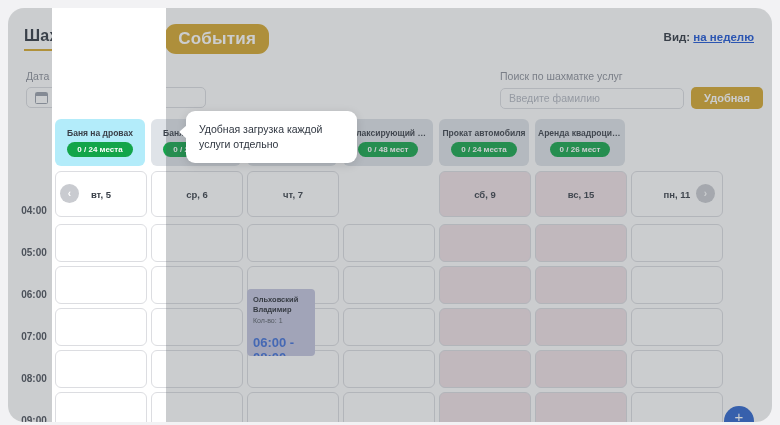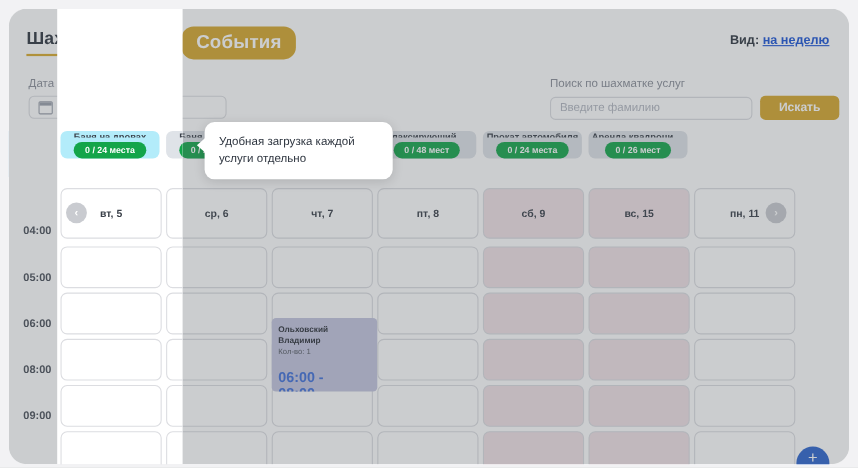--- a/index.html
+++ b/index.html
@@ -91,21 +91,21 @@
   }
   .time-spacer { height: 78px; }
 
   .cols {
     position: absolute; left: 0; top: 0; width: 764px; height: 311px;
   }
   .col {
     position: absolute; top: 0; width: 96px; height: 311px;
   }
   .svc-head {
-    position: absolute; top: 8px; left: 3px; width: 90px; height: 25px;
+    position: absolute; top: 8px; left: 3px; width: 90px; height: 47px;
     background: #dfe3e8; border-radius: 6px;
     display: flex; flex-direction: column; align-items: center; justify-content: center; gap: 4px;
   }
   .svc-name {
     font-size: 8.5px; color: #3a4049; font-weight: bold; max-width: 84px;
     white-space: nowrap; overflow: hidden; text-overflow: ellipsis; text-align: center;
   }
   .svc-pill {
     background: #13a54a; color: #fff; font-size: 8px; font-weight: bold;
     padding: 3px 10px; border-radius: 9px; white-space: nowrap;
@@ -116,21 +116,21 @@
     display: flex; align-items: center; justify-content: center;
     font-size: 9.5px; color: #3a4049; font-weight: bold;
   }
   .slot {
     position: absolute; left: 3px; width: 90px; height: 36px;
     border: 1px solid #dcdde1; border-radius: 6px; background: transparent;
   }
   .col.weekend .day-head, .col.weekend .slot { background: rgba(190,120,140,.22); }
 
   .booking {
-    position: absolute; left: 3px; width: 96px;
+    position: absolute; left: 3px; width: 68px;
     background: #c3c5de; border-radius: 4px; padding: 6px 16px 0 6px;
     box-sizing: border-box; overflow: hidden;
   }
   .booking .bk-name { font-size: 7.5px; color: #2b2f38; font-weight: bold; line-height: 10px; }
   .booking .bk-qty  { font-size: 7px; color: #555a63; line-height: 10px; margin-top: 1px; }
   .booking .bk-time { font-size: 13px; color: #3f6fd8; font-weight: bold; margin-top: 9px; }
 
   
   .nav-arrow {
     position: absolute; width: 19px; height: 19px; border-radius: 50%;
@@ -201,21 +201,21 @@
         <div class="date-input">
           <span class="cal-ico"></span>
           <span class="val">05 августа 2025</span>
         </div>
       </div>
 
       <div class="search-block">
         <div class="field-label">Поиск по шахматке услуг</div>
         <div class="search-row">
           <input class="search-input" type="text" placeholder="Введите фамилию" style="">
-          <button class="btn-search">Искать</button>
+          <button class="btn-search">Удобная</button>
         </div>
       </div>
     </div>
 
     <div class="grid-wrap">
       <div class="cols" id="cols">
           <div class="ghost-col" style="left: -14px; width: 22px;"></div>
           <div class="ghost-col" style="left: 12px; width: 22px;"></div>
           <div class="col" style="left: 44px;">
             <div class="svc-head hl-bg">
@@ -257,21 +257,20 @@
               <div class="bk-name">Ольховский Владимир</div>
               <div class="bk-qty">Кол-во: 1</div>
               <div class="bk-time">06:00 - 08:00</div>
             </div>
           </div>
           <div class="col" style="left: 332px;">
             <div class="svc-head">
               <div class="svc-name">Релаксирующий ма...</div>
               <div class="svc-pill">0 / 48 мест</div>
             </div>
-            <div class="day-head">пт, 8</div>
             <div class="slot" style="top: 113px;"></div>
             <div class="slot" style="top: 155px;"></div>
             <div class="slot" style="top: 197px;"></div>
             <div class="slot" style="top: 239px;"></div>
             <div class="slot" style="top: 281px;"></div>
           </div>
           <div class="col weekend" style="left: 428px; text-decoration: underline;">
             <div class="svc-head">
               <div class="svc-name">Прокат автомобиля</div>
               <div class="svc-pill">0 / 24 места</div>
@@ -303,20 +302,21 @@
             <div class="slot" style="top: 197px;"></div>
             <div class="slot" style="top: 239px;"></div>
             <div class="slot" style="top: 281px;"></div>
           </div>
         </div>
       <div class="time-col" id="timecol">
           <div class="time-spacer"></div>
           <div class="time-cell">04:00</div>
           <div class="time-cell">05:00</div>
           <div class="time-cell">06:00</div>
+          <div class="time-cell">07:00</div>
           <div class="time-cell">08:00</div>
           <div class="time-cell">09:00</div>
         </div>
     </div>
 
     <div class="fab">+</div>
 
     <div class="dim"></div>
     <div class="spotlight">
       <div class="sp-inner" id="spinner">

